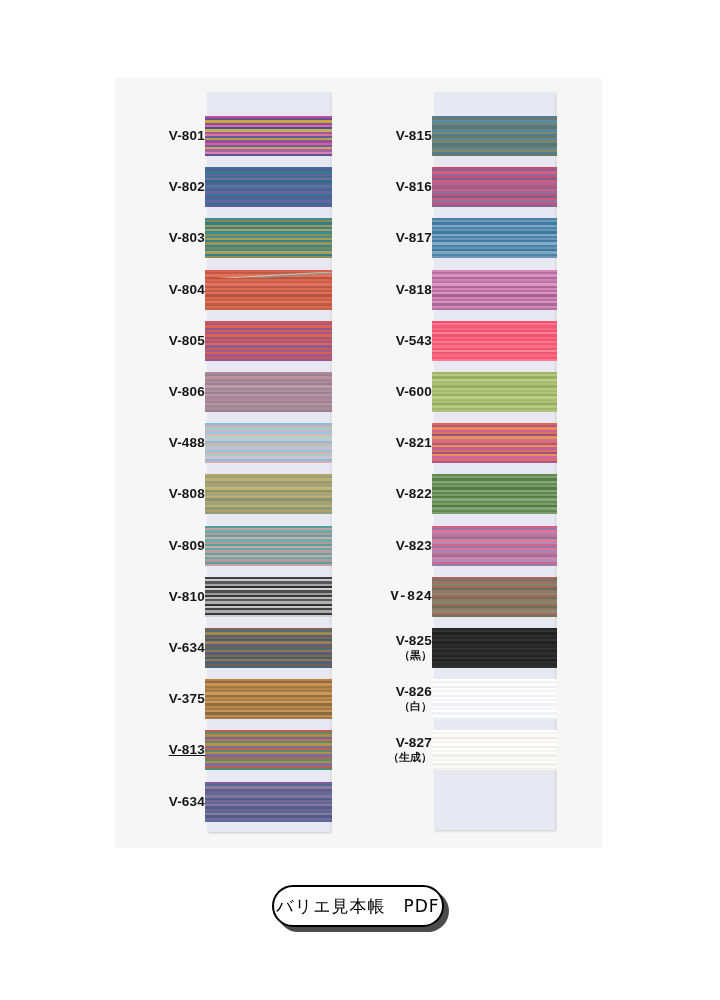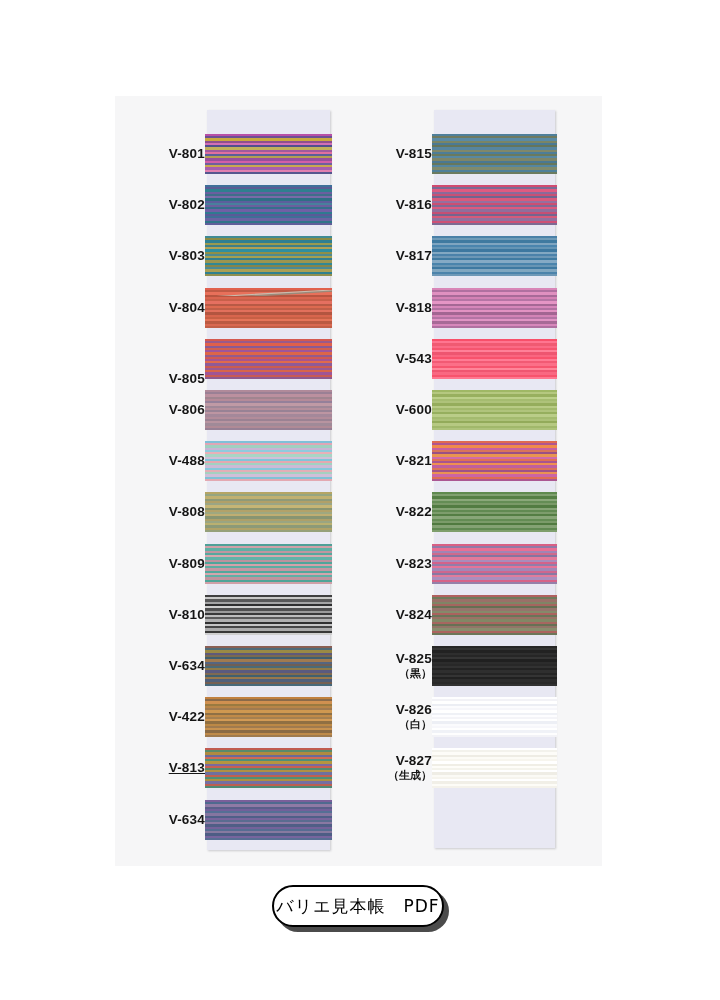--- a/index.html
+++ b/index.html
@@ -11,21 +11,21 @@
     width: 720px;
     height: 1000px;
     position: relative;
     font-family: "Liberation Sans", "DejaVu Sans", sans-serif;
     overflow: hidden;
   }
 
   .catalog-panel {
     position: absolute;
     left: 115px;
-    top: 96px;
+    top: 78px;
     width: 487px;
     height: 770px;
     background: #f6f6f7;
   }
 
   .columns {
     position: absolute;
     left: 0; top: 0;
     width: 100%; height: 100%;
   }
@@ -206,42 +206,42 @@
         <div class="band" style="top: 638.4px;">
           <div class="threads" style="background-color: rgb(251, 250, 246); background-image: linear-gradient(rgb(255, 255, 255) 0%, rgb(255, 255, 255) 5.556%, rgb(243, 242, 236) 5.556%, rgb(243, 242, 236) 11.111%, rgb(253, 252, 248) 11.111%, rgb(253, 252, 248) 16.667%, rgb(238, 236, 228) 16.667%, rgb(238, 236, 228) 22.222%, rgb(252, 251, 246) 22.222%, rgb(252, 251, 246) 27.778%, rgb(247, 245, 238) 27.778%, rgb(247, 245, 238) 33.333%, rgb(255, 255, 255) 33.333%, rgb(255, 255, 255) 38.889%, rgb(240, 238, 230) 38.889%, rgb(240, 238, 230) 44.444%, rgb(254, 253, 249) 44.444%, rgb(254, 253, 249) 50%, rgb(244, 243, 236) 50%, rgb(244, 243, 236) 55.556%, rgb(255, 255, 255) 55.556%, rgb(255, 255, 255) 61.111%, rgb(239, 237, 229) 61.111%, rgb(239, 237, 229) 66.667%, rgb(251, 250, 245) 66.667%, rgb(251, 250, 245) 72.222%, rgb(246, 244, 237) 72.222%, rgb(246, 244, 237) 77.778%, rgb(255, 255, 255) 77.778%, rgb(255, 255, 255) 83.333%, rgb(241, 239, 231) 83.333%, rgb(241, 239, 231) 88.889%, rgb(253, 252, 247) 88.889%, rgb(253, 252, 247) 94.444%, rgb(244, 242, 235) 94.444%, rgb(244, 242, 235) 100%), repeating-linear-gradient(rgba(255, 255, 255, 0.3) 0px, rgba(255, 255, 255, 0.3) 0.6px, rgba(0, 0, 0, 0.16) 1.3px, rgba(0, 0, 0, 0.05) 2px); background-size: 100% 100%, 100% 2.1px; background-repeat: no-repeat, repeat;"></div>
         </div>
       </div>
 
     <div id="labels-left">
         <div class="label left" style="top: 50px;"><span>V-801</span></div>
         <div class="label left" style="top: 101.2px;"><span>V-802</span></div>
         <div class="label left" style="top: 152.4px;"><span>V-803</span></div>
         <div class="label left" style="top: 203.6px;"><span>V-804</span></div>
-        <div class="label left" style="top: 254.8px; margin-top: 20px;"><span>V-805</span></div>
+        <div class="label left" style="top: 254.8px;"><span>V-805</span></div>
         <div class="label left" style="top: 306px;"><span>V-806</span></div>
         <div class="label left" style="top: 357.2px;"><span>V-488</span></div>
         <div class="label left" style="top: 408.4px;"><span>V-808</span></div>
         <div class="label left" style="top: 459.6px;"><span>V-809</span></div>
         <div class="label left" style="top: 510.8px;"><span>V-810</span></div>
         <div class="label left" style="top: 562px;"><span>V-634</span></div>
-        <div class="label left" style="top: 613.2px;"><span>V-422</span></div>
+        <div class="label left" style="top: 613.2px;"><span>V-375</span></div>
         <div class="label left" style="top: 664.4px; text-decoration: underline;"><span>V-813</span></div>
         <div class="label left" style="top: 715.6px;"><span>V-634</span></div>
       </div>
     <div id="labels-right">
         <div class="label right" style="top: 50px;"><span>V-815</span></div>
         <div class="label right" style="top: 101.2px;"><span>V-816</span></div>
         <div class="label right" style="top: 152.4px;"><span>V-817</span></div>
         <div class="label right" style="top: 203.6px;"><span>V-818</span></div>
         <div class="label right" style="top: 254.8px;"><span>V-543</span></div>
         <div class="label right" style="top: 306px;"><span>V-600</span></div>
         <div class="label right" style="top: 357.2px;"><span>V-821</span></div>
         <div class="label right" style="top: 408.4px;"><span>V-822</span></div>
         <div class="label right" style="top: 459.6px;"><span>V-823</span></div>
-        <div class="label right" style="top: 510.8px;"><span>V-824</span></div>
+        <div class="label right" style="top: 510.8px; font-family: Liberation Mono, monospace;"><span>V-824</span></div>
         <div class="label right" style="top: 555px;"><span>V-825</span><span class="jp">（黒）</span></div>
         <div class="label right" style="top: 606.2px;"><span>V-826</span><span class="jp">（白）</span></div>
         <div class="label right" style="top: 657.4px;"><span>V-827</span><span class="jp">（生成）</span></div>
       </div>
 
   </div>
 </div>
 
 <div class="pdf-button">
   <span class="pdf-button-label">バリエ見本帳　PDF</span>

